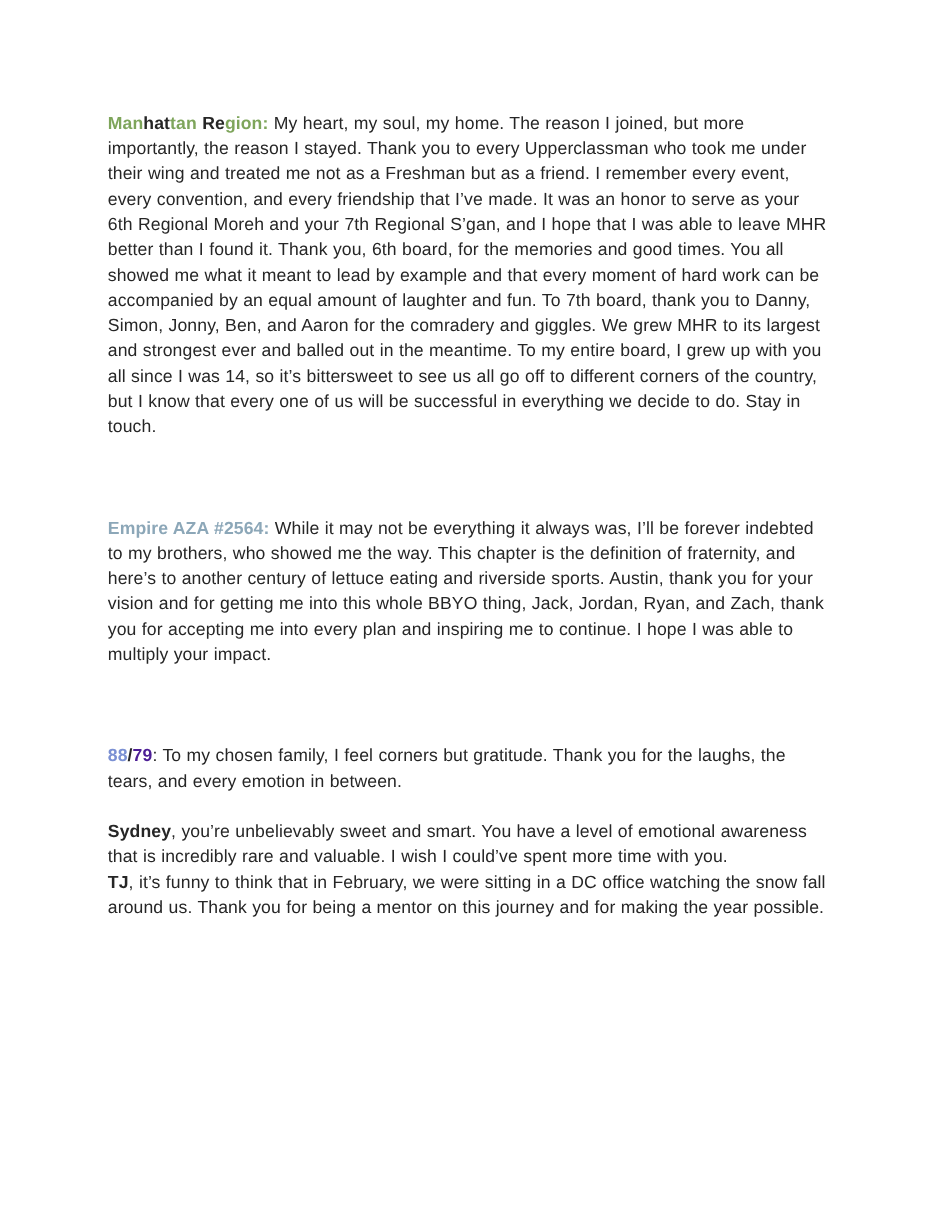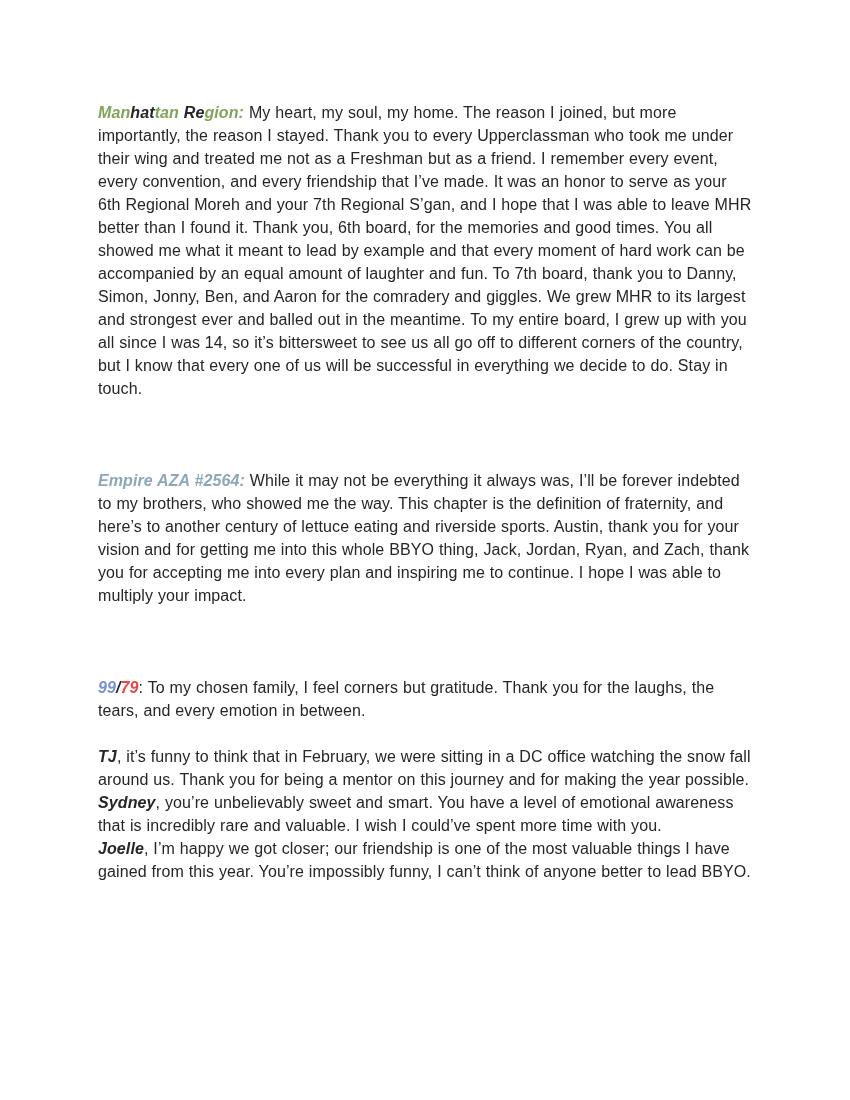--- a/index.html
+++ b/index.html
@@ -26,35 +26,33 @@
     line-height: 23px;
     color: #262626;
     letter-spacing: 0.1px;
     word-spacing: 0.3px;
   }
   .doc p.blank {
     min-height: 23px;
   }
   .doc b {
     font-weight: 700;
-    font-style: italic;
   }
 </style>
 </head>
 <body>
 
 <div class="page">
   <div class="doc" id="doc">
       <p><b style="color: rgb(126, 165, 91);">Man</b><b>hat</b><b style="color: rgb(126, 165, 91);">tan</b><b> Re</b><b style="color: rgb(126, 165, 91);">gion:</b><span> My heart, my soul, my home. The reason I joined, but more importantly, the reason I stayed. Thank you to every Upperclassman who took me under their wing and treated me not as a Freshman but as a friend. I remember every event, every convention, and every friendship that I’ve made. It was an honor to serve as your 6th Regional Moreh and your 7th Regional S’gan, and I hope that I was able to leave MHR better than I found it. Thank you, 6th board, for the memories and good times. You all showed me what it meant to lead by example and that every moment of hard work can be accompanied by an equal amount of laughter and fun. To 7th board, thank you to Danny, Simon, Jonny, Ben, and Aaron for the comradery and giggles. We grew MHR to its largest and strongest ever and balled out in the meantime. To my entire board, I grew up with you all since I was 14, so it’s bittersweet to see us all go off to different corners of the country, but I know that every one of us will be successful in everything we decide to do. Stay in touch.</span></p>
       <p class="blank">&nbsp;</p>
       <p class="blank">&nbsp;</p>
       <p class="blank">&nbsp;</p>
       <p><b style="color: rgb(140, 167, 184);">Empire AZA #2564:</b><span> While it may not be everything it always was, I’ll be forever indebted to my brothers, who showed me the way. This chapter is the definition of fraternity, and here’s to another century of lettuce eating and riverside sports. Austin, thank you for your vision and for getting me into this whole BBYO thing, Jack, Jordan, Ryan, and Zach, thank you for accepting me into every plan and inspiring me to continue. I hope I was able to multiply your impact.</span></p>
       <p class="blank">&nbsp;</p>
       <p class="blank">&nbsp;</p>
       <p class="blank">&nbsp;</p>
-      <p><b style="color: rgb(123, 144, 211);">99</b><b>/</b><b style="color: #ef4444;">79</b><span>: To my chosen family, I feel corners but gratitude. Thank you for the laughs, the tears, and every emotion in between.</span></p>
+      <p><b style="color: rgb(123, 144, 211);">88</b><b>/</b><b style="color: #4c1d95;">79</b><span>: To my chosen family, I feel corners but gratitude. Thank you for the laughs, the tears, and every emotion in between.</span></p>
       <p class="blank">&nbsp;</p>
+      <p><b>Sydney</b><span>, you’re unbelievably sweet and smart. You have a level of emotional awareness that is incredibly rare and valuable. I wish I could’ve spent more time with you.</span></p>
       <p><b>TJ</b><span>, it’s funny to think that in February, we were sitting in a DC office watching the snow fall around us. Thank you for being a mentor on this journey and for making the year possible.</span></p>
-      <p><b>Sydney</b><span>, you’re unbelievably sweet and smart. You have a level of emotional awareness that is incredibly rare and valuable. I wish I could’ve spent more time with you.</span></p>
-      <p><b>Joelle</b><span>, I’m happy we got closer; our friendship is one of the most valuable things I have gained from this year. You’re impossibly funny, I can’t think of anyone better to lead BBYO.</span></p>
     </div>
 </div>
 
 </body></html>

